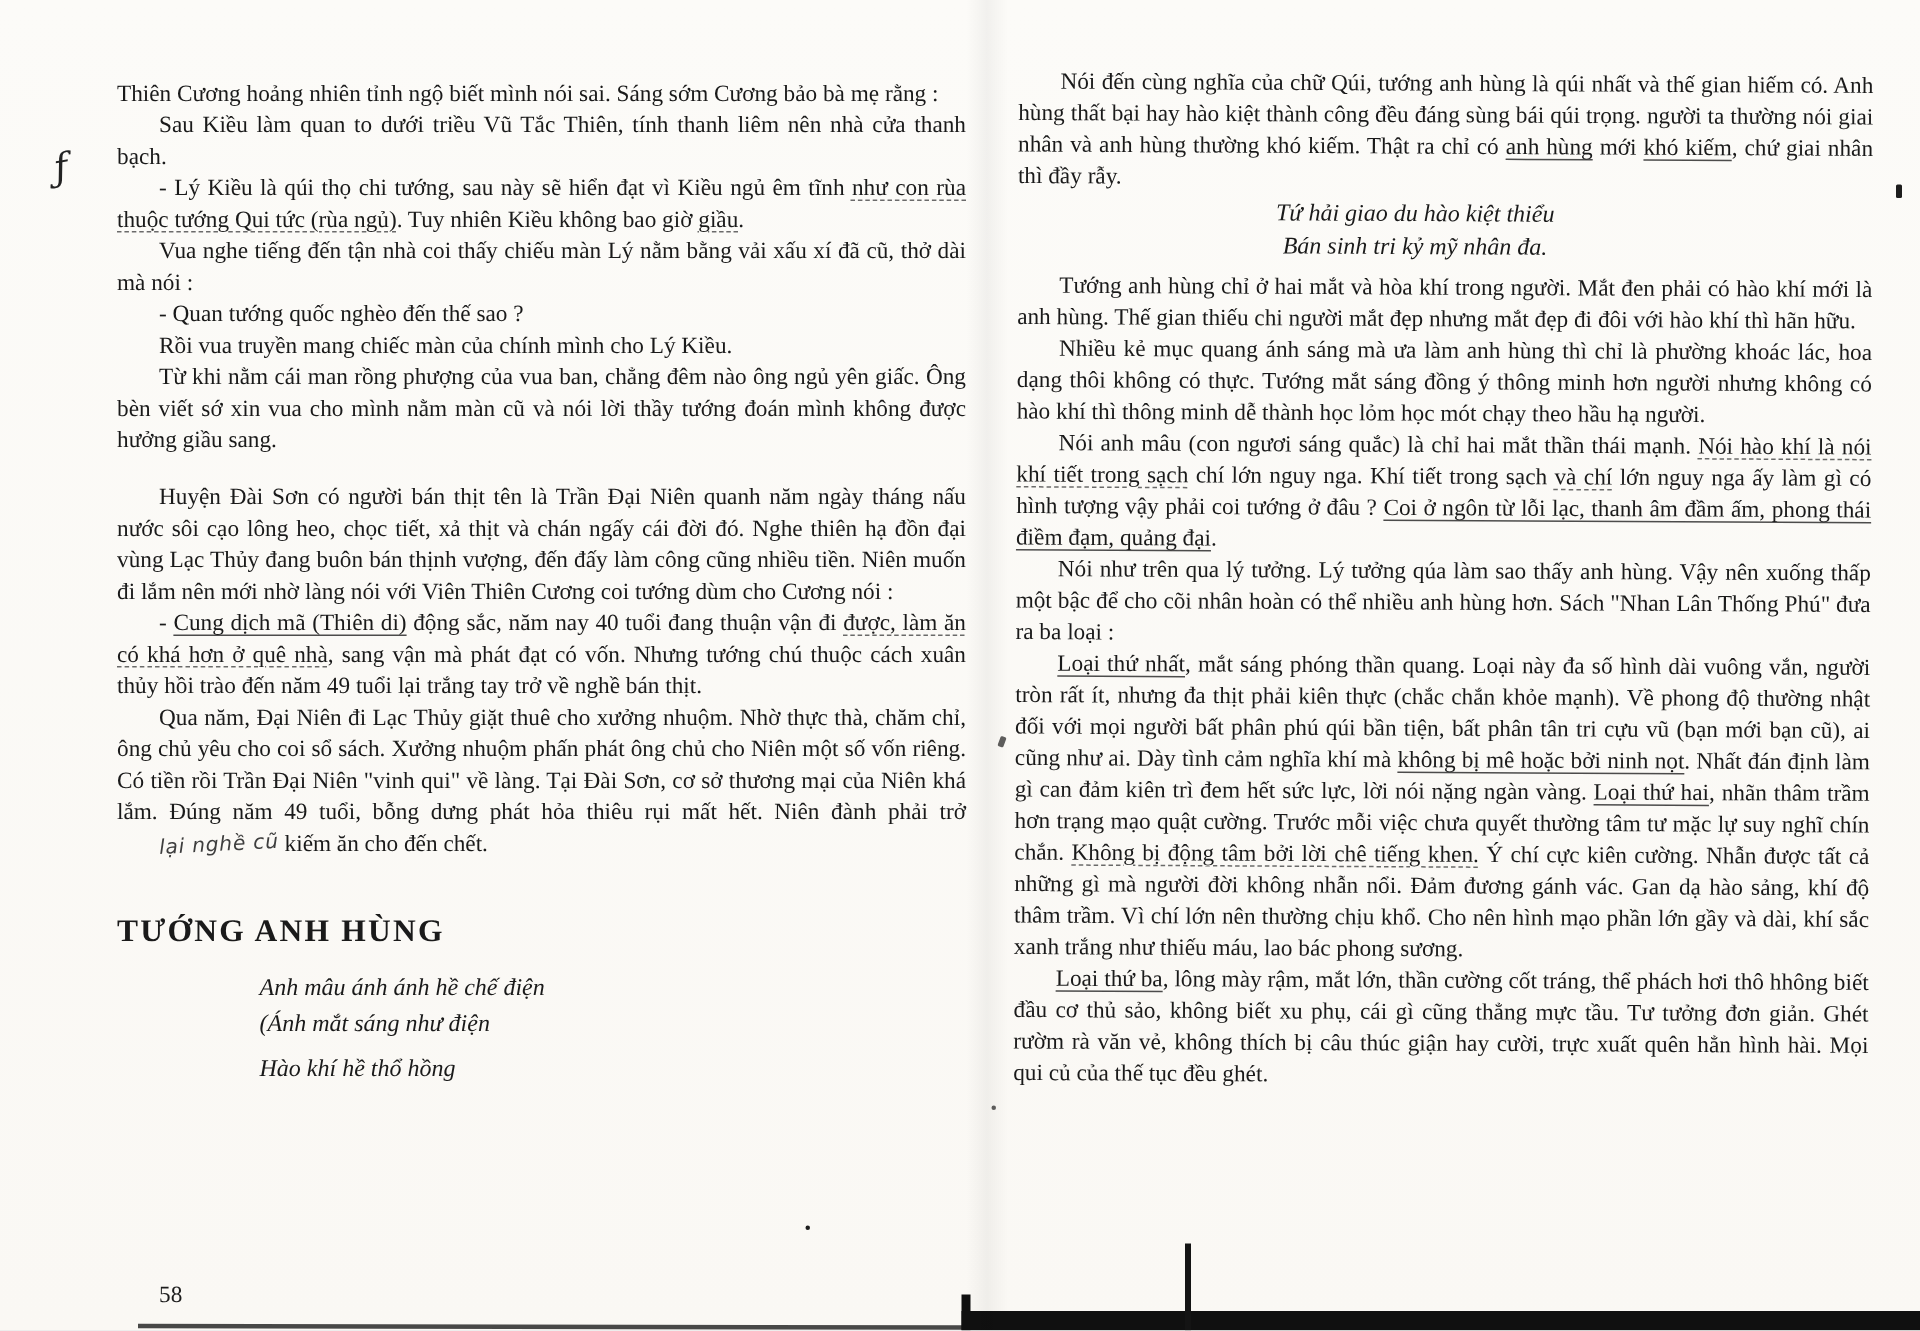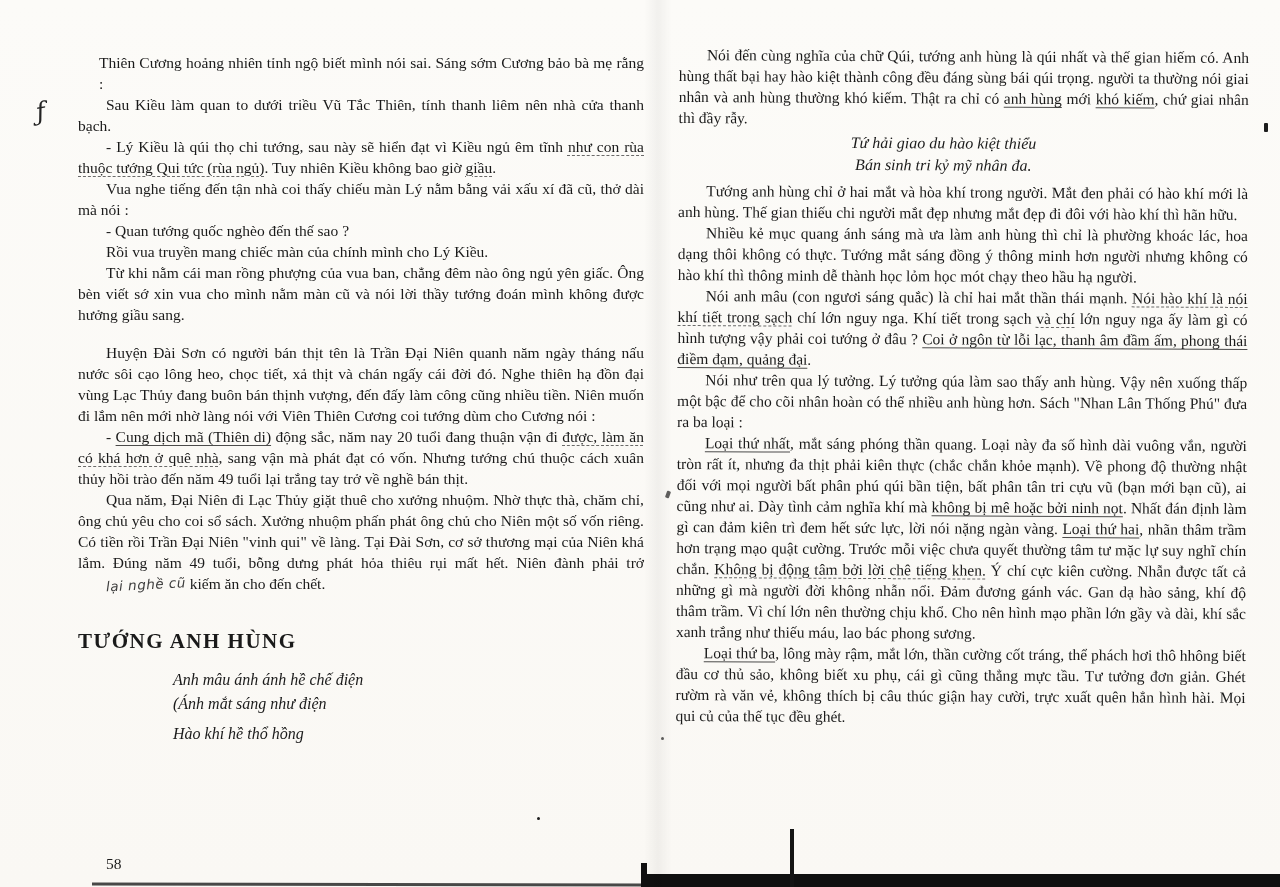--- a/index.html
+++ b/index.html
@@ -11,21 +11,21 @@
   }
   .spread::after{
     content:"";position:absolute;left:644px;top:0;width:28px;height:100%;
     background:linear-gradient(90deg,rgba(0,0,0,0) 0%,rgba(0,0,0,0.045) 50%,rgba(0,0,0,0) 100%);
     pointer-events:none;
   }
   .col{position:absolute;text-align:justify;font-size:15.5px;line-height:21px;}
   .col-left{left:78px;top:52px;width:566px;}
   .col-right{left:679px;top:44px;width:570px;transform:rotate(0.3deg);transform-origin:top left;}
   .para{margin:0;text-indent:28px;}
-  .para.no-indent{text-indent:0;margin-left:21px;}
+  .para.no-indent{text-indent:0;}
   .para.gap-top{margin-top:17px;}
   .u-solid{text-decoration:underline;text-decoration-thickness:1.4px;text-underline-offset:2.5px;text-decoration-color:rgba(45,45,45,.85);}
   .u-dash{text-decoration:underline;text-decoration-style:dashed;text-decoration-thickness:1.3px;text-underline-offset:3px;text-decoration-color:rgba(70,70,70,.8);}
   .hand{font-family:"DejaVu Sans",sans-serif;font-style:italic;color:#3e3e3e;display:inline-block;transform:rotate(-3deg) translateY(1px);font-size:13.5px;letter-spacing:.5px;}
   .chapter-heading{
     font-size:21px;font-weight:600;letter-spacing:1.5px;
     margin:36px 0 16px 0;text-align:left;font-family:"Liberation Serif","DejaVu Serif",serif;
   }
   .verse{font-style:italic;font-size:16px;line-height:24px;}
   .verse.indent{margin-left:95px;text-align:left;}
@@ -59,21 +59,21 @@
 
   <div class="col col-left">
       <p class="para no-indent"><span>Thiên Cương hoảng nhiên tỉnh ngộ biết mình nói sai. Sáng sớm Cương bảo bà mẹ rằng :</span></p>
       <p class="para"><span>Sau Kiều làm quan to dưới triều Vũ Tắc Thiên, tính thanh liêm nên nhà cửa thanh bạch.</span></p>
       <p class="para"><span>- Lý Kiều là qúi thọ chi tướng, sau này sẽ hiển đạt vì Kiều ngủ êm tĩnh </span><span class="u-dash">như con rùa thuộc tướng Qui tức (rùa ngủ)</span><span>. Tuy nhiên Kiều không bao giờ </span><span class="u-dash">giầu</span><span>.</span></p>
       <p class="para"><span>Vua nghe tiếng đến tận nhà coi thấy chiếu màn Lý nằm bằng vải xấu xí đã cũ, thở dài mà nói :</span></p>
       <p class="para"><span>- Quan tướng quốc nghèo đến thế sao ?</span></p>
       <p class="para"><span>Rồi vua truyền mang chiếc màn của chính mình cho Lý Kiều.</span></p>
       <p class="para"><span>Từ khi nằm cái man rồng phượng của vua ban, chẳng đêm nào ông ngủ yên giấc. Ông bèn viết sớ xin vua cho mình nằm màn cũ và nói lời thầy tướng đoán mình không được hưởng giầu sang.</span></p>
       <p class="para gap-top"><span>Huyện Đài Sơn có người bán thịt tên là Trần Đại Niên quanh năm ngày tháng nấu nước sôi cạo lông heo, chọc tiết, xả thịt và chán ngấy cái đời đó. Nghe thiên hạ đồn đại vùng Lạc Thủy đang buôn bán thịnh vượng, đến đấy làm công cũng nhiều tiền. Niên muốn đi lắm nên mới nhờ làng nói với Viên Thiên Cương coi tướng dùm cho Cương nói :</span></p>
-      <p class="para"><span>- </span><span class="u-solid">Cung dịch mã (Thiên di)</span><span> động sắc, năm nay 20 tuổi đang thuận vận đi </span><span class="u-dash">được, làm ăn có khá hơn ở quê nhà</span><span>, sang vận mà phát đạt có vốn. Nhưng tướng chú thuộc cách xuân thủy hồi trào đến năm 49 tuổi lại trắng tay trở về nghề bán thịt.</span></p>
+      <p class="para"><span>- </span><span class="u-solid">Cung dịch mã (Thiên di)</span><span> động sắc, năm nay 40 tuổi đang thuận vận đi </span><span class="u-dash">được, làm ăn có khá hơn ở quê nhà</span><span>, sang vận mà phát đạt có vốn. Nhưng tướng chú thuộc cách xuân thủy hồi trào đến năm 49 tuổi lại trắng tay trở về nghề bán thịt.</span></p>
       <p class="para"><span>Qua năm, Đại Niên đi Lạc Thủy giặt thuê cho xưởng nhuộm. Nhờ thực thà, chăm chỉ, ông chủ yêu cho coi sổ sách. Xưởng nhuộm phấn phát ông chủ cho Niên một số vốn riêng. Có tiền rồi Trần Đại Niên "vinh qui" về làng. Tại Đài Sơn, cơ sở thương mại của Niên khá lắm. Đúng năm 49 tuổi, bỗng dưng phát hỏa thiêu rụi mất hết. Niên đành phải trở </span><span class="hand">lại nghề cũ</span><span> kiếm ăn cho đến chết.</span></p>
       <h2 class="chapter-heading">TƯỚNG ANH HÙNG</h2>
       <div class="verse indent">
         <div class="verse-line">Anh mâu ánh ánh hề chế điện</div>
         <div class="verse-line">(Ánh mắt sáng như điện</div>
         <div class="verse-line">Hào khí hề thổ hồng</div>
       </div>
     </div>
   <div class="col col-right">
       <p class="para"><span>Nói đến cùng nghĩa của chữ Qúi, tướng anh hùng là qúi nhất và thế gian hiếm có. Anh hùng thất bại hay hào kiệt thành công đều đáng sùng bái qúi trọng. người ta thường nói giai nhân và anh hùng thường khó kiếm. Thật ra chỉ có </span><span class="u-solid">anh hùng</span><span> mới </span><span class="u-solid">khó kiếm</span><span>, chứ giai nhân thì đầy rẫy.</span></p>

